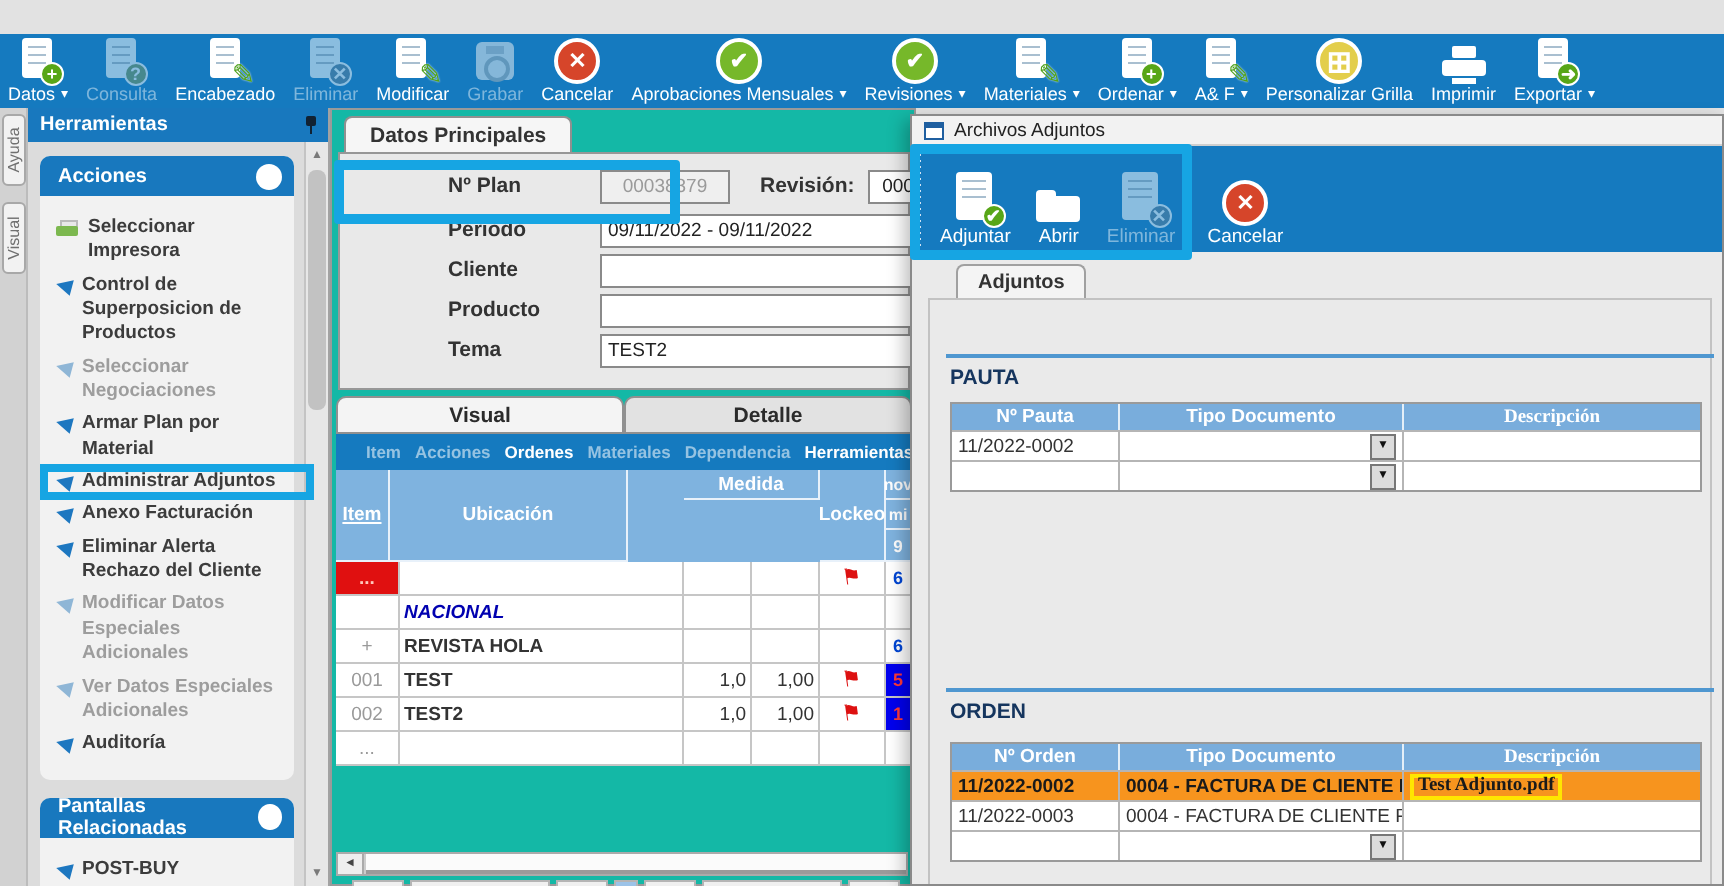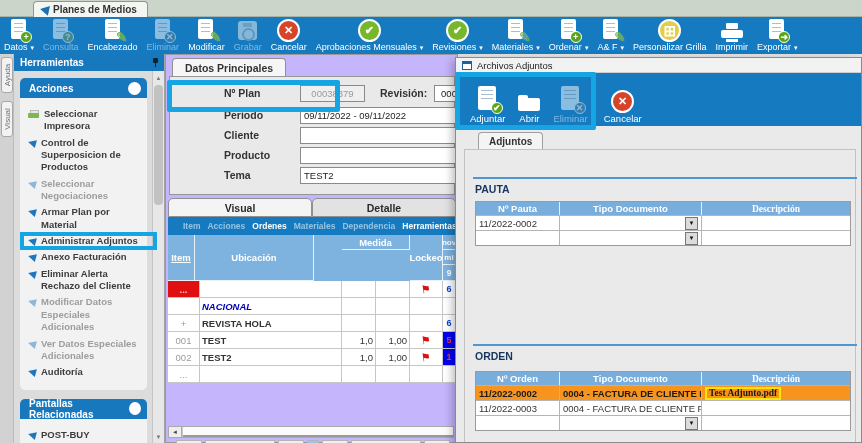--- a/index.html
+++ b/index.html
@@ -57,21 +57,21 @@
   .items { padding:6px 2px 2px 8px; }
   .item { position:relative; display:flex; gap:5px; align-items:flex-start; margin:4px 0; font-size:9.5px; font-weight:bold; color:#3c3c3c; line-height:1.3; }
   .item.dis { color:#9d9d9d; }
   .tri { flex:0 0 auto; width:0; height:0; margin-top:2px; border-top:4px solid transparent; border-bottom:4px solid transparent; border-right:8px solid #1d77c0; transform:rotate(15deg); }
   .item.dis .tri { border-right-color:#8fb6d6; }
   .printer-sm { flex:0 0 auto; position:relative; width:11px; height:9px; margin-top:2px; }
   .printer-sm:before { content:""; position:absolute; top:0; left:2px; width:7px; height:3px; background:#e8e8e8; border:1px solid #bbb; }
   .printer-sm:after { content:""; position:absolute; top:3px; left:0; width:11px; height:5px; background:#7cb84f; border-radius:1px; }
 
   
-  .midpanel { position:absolute; left:165px; top:54px; width:293px; bottom:0; background:#c4b5fd; border:1px solid #9a9a9a; z-index:1; }
+  .midpanel { position:absolute; left:165px; top:54px; width:293px; bottom:0; background:#14b8a6; border:1px solid #9a9a9a; z-index:1; }
   .dtab { position:absolute; left:6px; top:3px; height:19px; padding:0 12px; background:#f6f6f6; border:1px solid #909090; border-bottom:none; border-radius:4px 4px 0 0; font-size:10.5px; font-weight:bold; color:#333; display:flex; align-items:center; }
   .formbox { position:absolute; left:3px; top:21px; width:286px; height:119px; background:#e9e9e9; border:1px solid #979797; }
   .frow { position:absolute; display:flex; align-items:center;margin-left:38px; }
   .flabel { font-size:10.5px; font-weight:bold; color:#333; white-space:nowrap; }
   .ffield { background:#fff; border:1px solid #8a8a8a; height:17px; font-size:9.5px; color:#222; display:flex; align-items:center; padding:0 3px; white-space:nowrap; overflow:hidden; }
   .ffield.ro { background:#efefef; color:#9a9a9a; justify-content:center; }
   .ffield.ctr { justify-content:center; color:#222; }
   .vtabs { position:absolute; left:2px; top:143px; width:288px; height:19px; display:flex; }
   .vtab2 { flex:1; border:1px solid #909090; border-radius:5px 5px 0 0; font-size:10.5px; font-weight:bold; color:#2b2b2b; display:flex; align-items:center; justify-content:center; }
   .vtab2.act { background:#f4f4f4; } .vtab2.inact { background:#e2e2e2; }
@@ -126,26 +126,20 @@
 
   
   .annot { position:absolute; border:5px solid #16a5e3; border-radius:2px; z-index:50; pointer-events:none; }
   .annot-item { position:absolute; left:-8px; right:-12px; top:-3px; bottom:-3px; border:4px solid #16a5e3; z-index:40; pointer-events:none; }
 </style>
 </head>
 <body>
 
 <div id="app">
 
-  <div class="tabstrip">
-    <div class="wtab">
-      <span class="wtab-ico"></span>
-      <span>Planes de Medios</span>
-    </div>
-  </div>
 
   <div class="toolbar">
     <div class="tbtn">
       <span class="ico">
           <span class="doc">
             <span class="ln"></span>
           </span>
           <span class="badge g">+</span>
         </span>
       <span class="tlabel">

